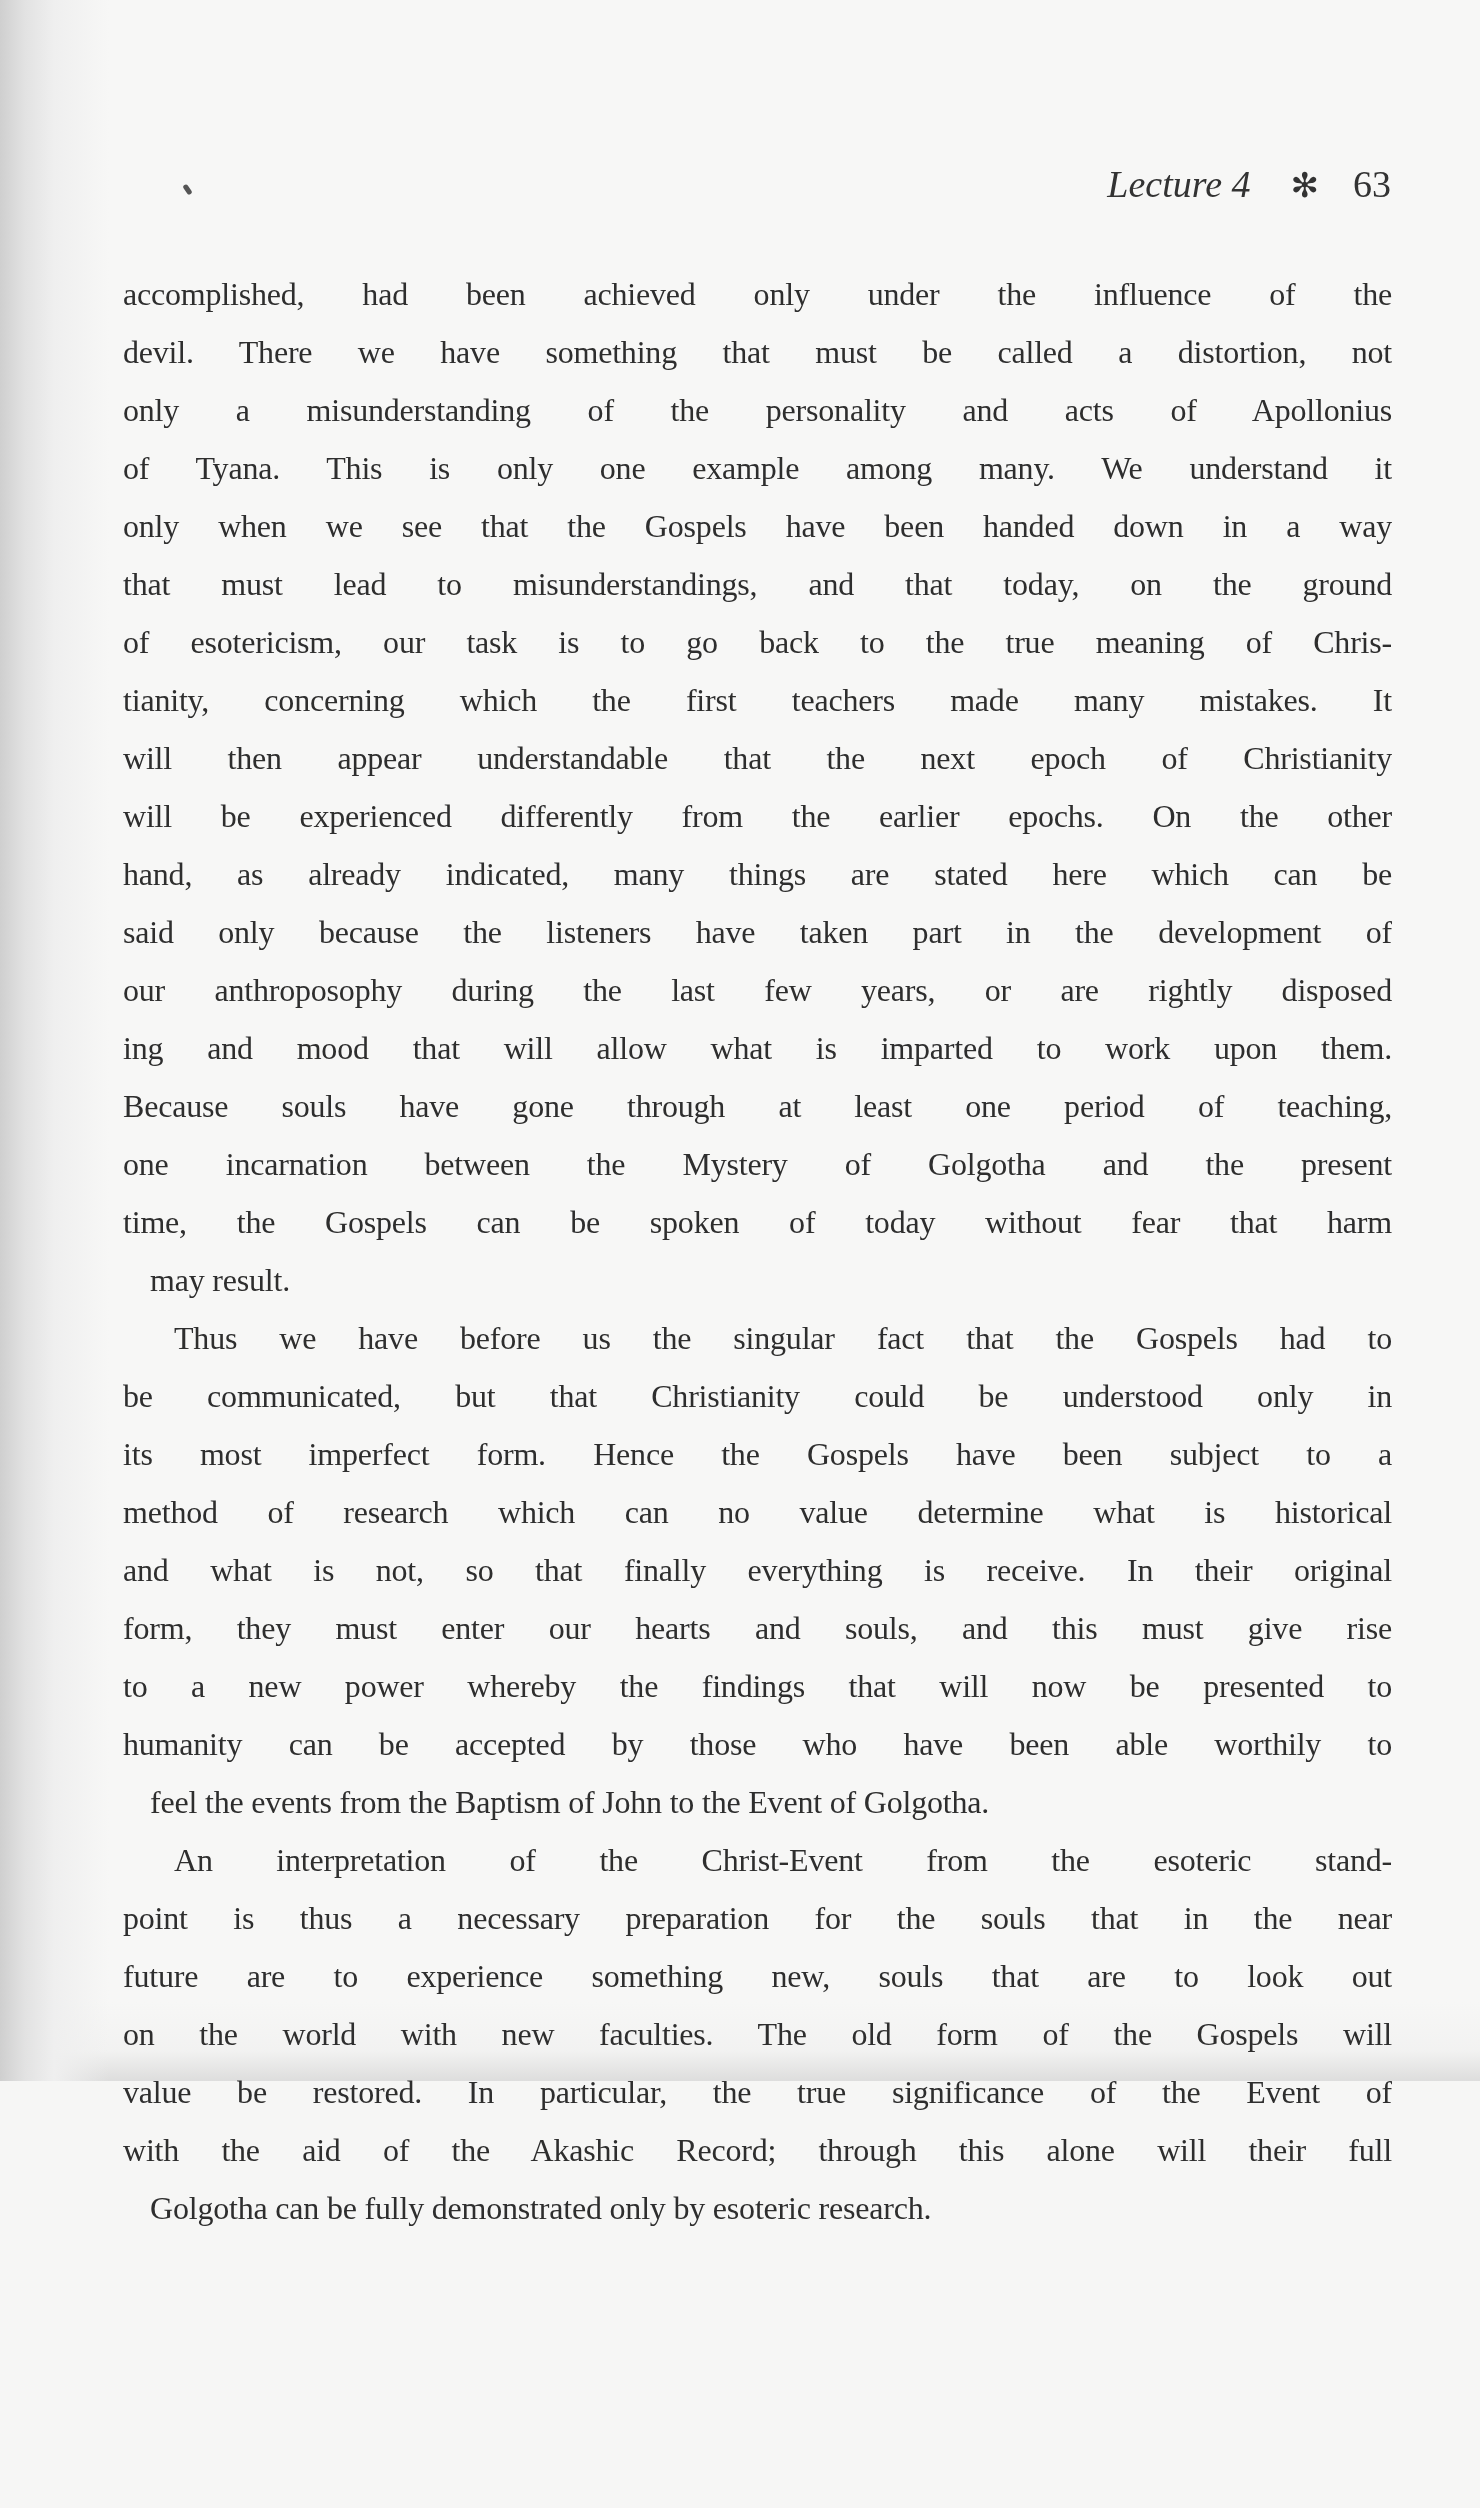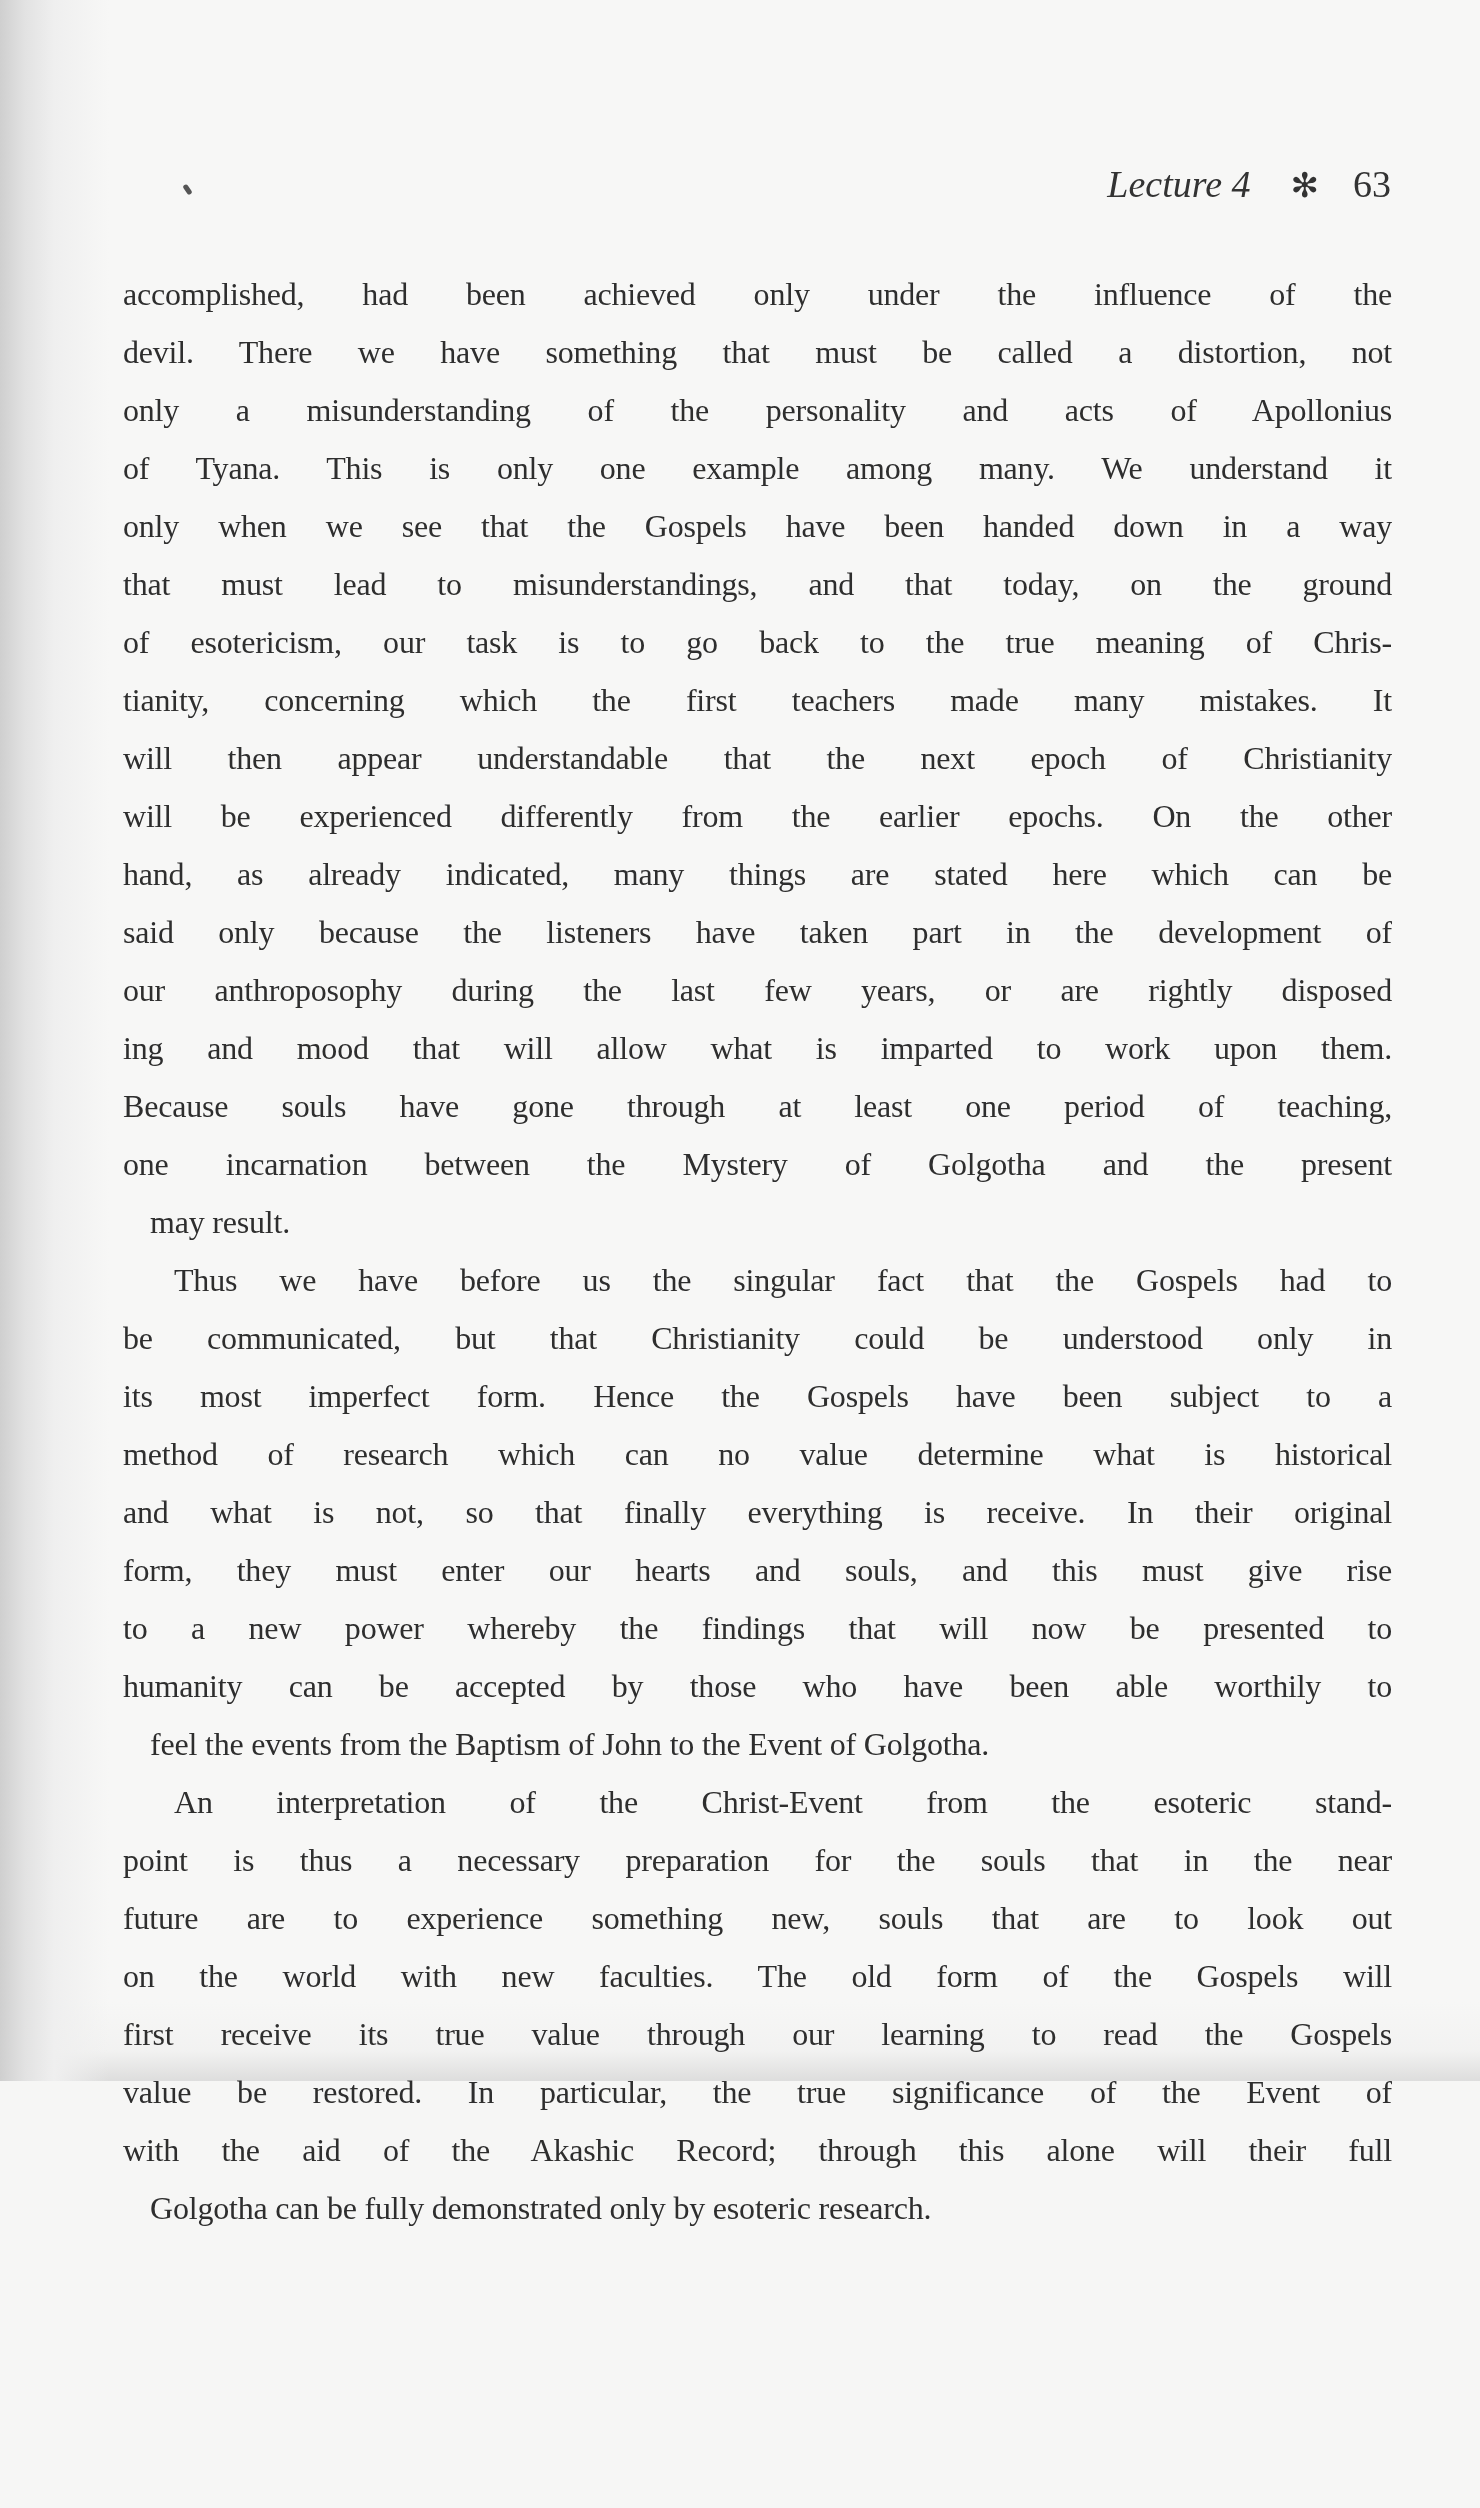--- a/index.html
+++ b/index.html
@@ -86,38 +86,38 @@
         <span class="line">of esotericism, our task is to go back to the true meaning of Chris-</span>
         <span class="line">tianity, concerning which the first teachers made many mistakes. It</span>
         <span class="line">will then appear understandable that the next epoch of Christianity</span>
         <span class="line">will be experienced differently from the earlier epochs. On the other</span>
         <span class="line">hand, as already indicated, many things are stated here which can be</span>
         <span class="line">said only because the listeners have taken part in the development of</span>
         <span class="line">our anthroposophy during the last few years, or are rightly disposed</span>
         <span class="line">ing and mood that will allow what is imparted to work upon them.</span>
         <span class="line">Because souls have gone through at least one period of teaching,</span>
         <span class="line">one incarnation between the Mystery of Golgotha and the present</span>
+        <span class="line">time, the Gospels can be spoken of today without fear that harm</span>
         <span class="line last">may result.</span>
       </div>
       <div>
         <span class="line indent">Thus we have before us the singular fact that the Gospels had to</span>
         <span class="line">be communicated, but that Christianity could be understood only in</span>
         <span class="line">its most imperfect form. Hence the Gospels have been subject to a</span>
         <span class="line">method of research which can no value determine what is historical</span>
         <span class="line">and what is not, so that finally everything is receive. In their original</span>
         <span class="line">form, they must enter our hearts and souls, and this must give rise</span>
         <span class="line">to a new power whereby the findings that will now be presented to</span>
         <span class="line">humanity can be accepted by those who have been able worthily to</span>
         <span class="line last">feel the events from the Baptism of John to the Event of Golgotha.</span>
       </div>
       <div>
         <span class="line indent">An interpretation of the Christ-Event from the esoteric stand-</span>
         <span class="line">point is thus a necessary preparation for the souls that in the near</span>
         <span class="line">future are to experience something new, souls that are to look out</span>
         <span class="line">on the world with new faculties. The old form of the Gospels will</span>
-        <span class="line">first receive its true value through our learning to read the Gospels</span>
         <span class="line">value be restored. In particular, the true significance of the Event of</span>
         <span class="line">with the aid of the Akashic Record; through this alone will their full</span>
         <span class="line last">Golgotha can be fully demonstrated only by esoteric research.</span>
       </div>
     </div>
 </div>
 
 
 </body></html>

